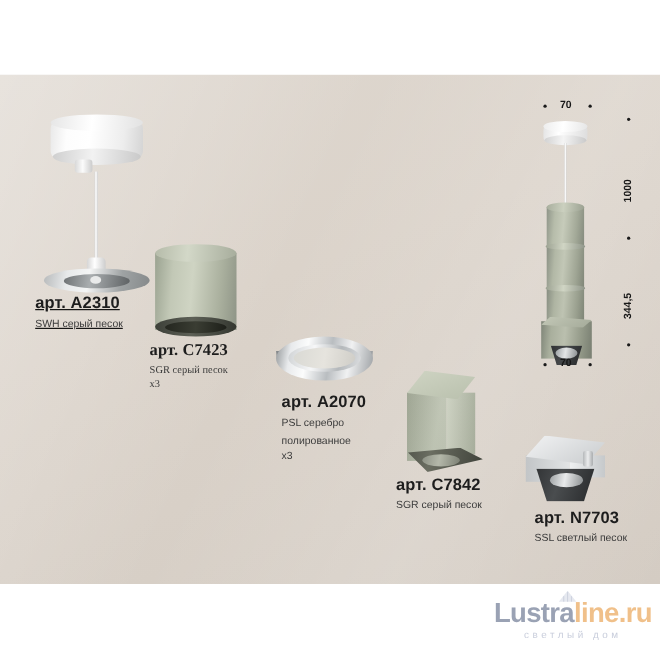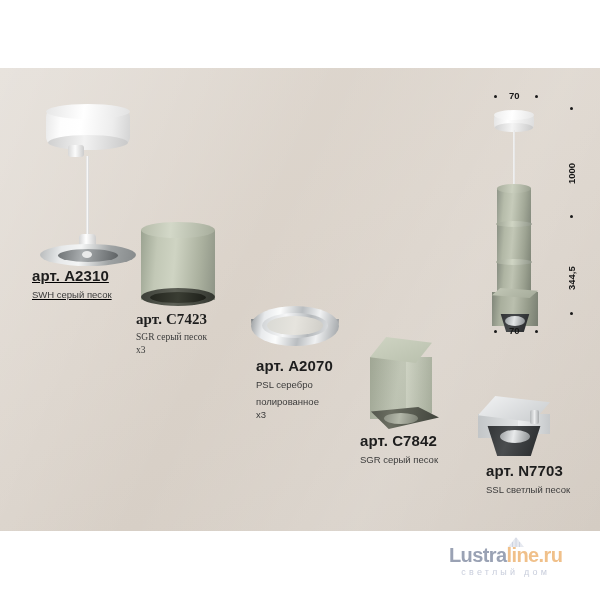--- a/index.html
+++ b/index.html
@@ -137,21 +137,21 @@
            background:linear-gradient(150deg,#c3c8b7,#a4aa99);
            clip-path:polygon(18% 0%,100% 28%,82% 100%,0% 72%);}
   .a-head-cav{position:absolute;left:20px;top:208px;width:34px;height:18px;
            background:linear-gradient(110deg,#2b2d2f,#45484a 40%,#212325);
            clip-path:polygon(8% 0%,92% 0%,76% 100%,24% 100%);}
   .a-head-refl{position:absolute;left:27px;top:210px;width:20px;height:10px;border-radius:50%;
            background:linear-gradient(100deg,#9aa0a2,#e3e5e6 45%,#878c8e);}
 
   
   .logo{position:absolute;left:449px;top:545px;z-index:50;}
-  .logo-word{font-size:20px;font-weight:bold;letter-spacing:-.6px;line-height:1;white-space:nowrap;}
+  .logo-word{font-size:25px;font-weight:bold;letter-spacing:-.6px;line-height:1;white-space:nowrap;}
   .logo-a{color:#9aa2b4;}
   .logo-b{color:#f0c08a;}
   .logo-sub{font-size:9px;letter-spacing:3.2px;color:#c9cedc;margin-top:2px;white-space:nowrap;text-align:center;}
   .logo-mark{position:absolute;left:58px;top:-8px;width:18px;height:11px;}
 </style>
 </head>
 <body>
 
 <div id="stage">
 

